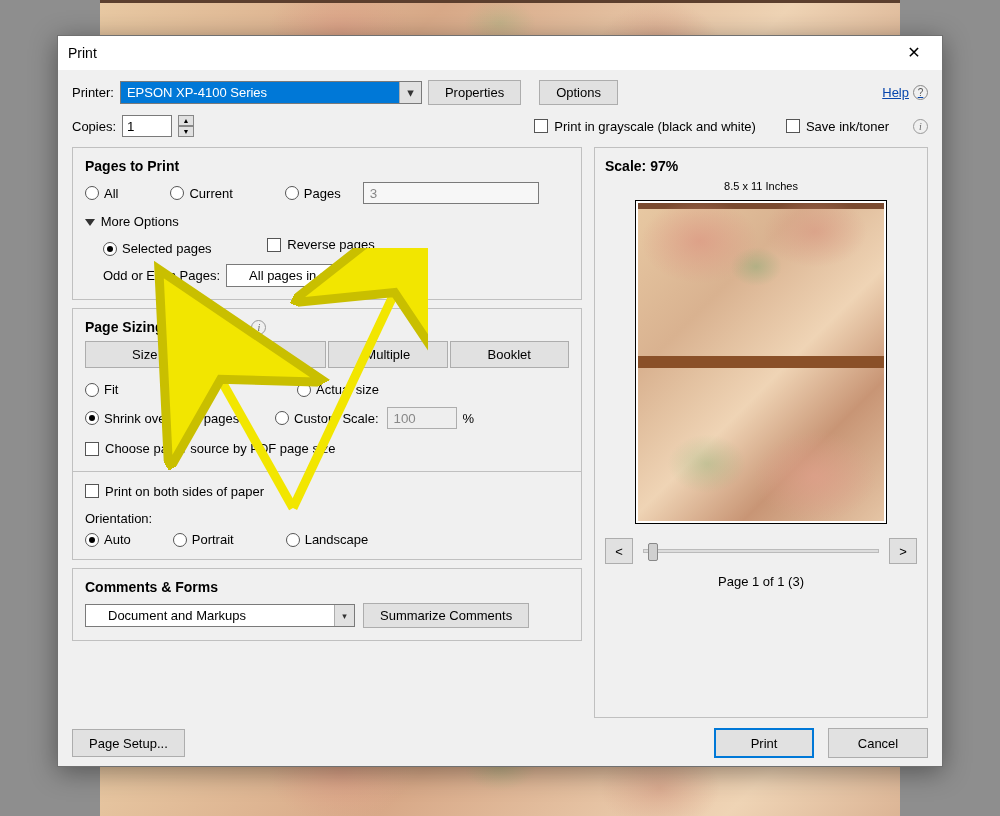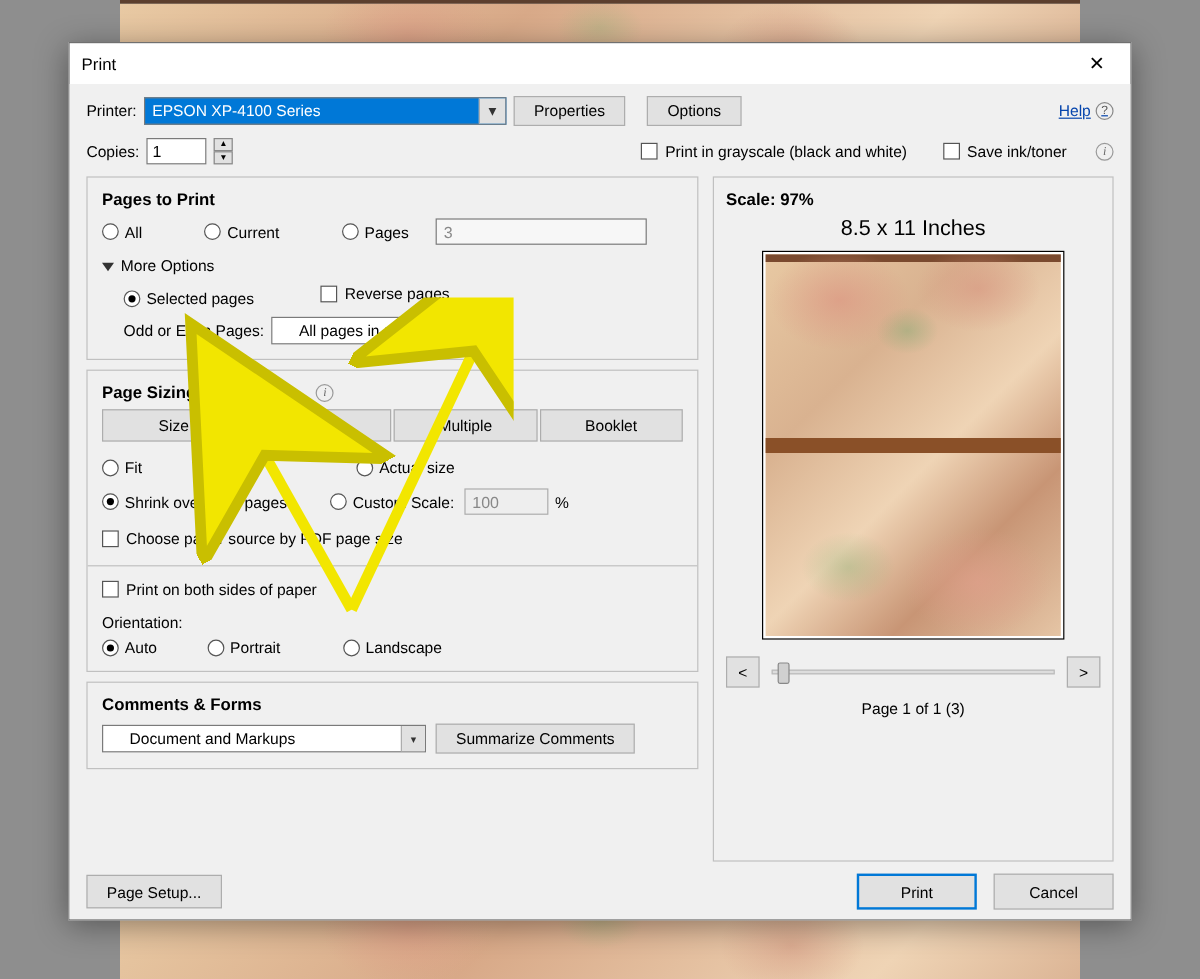--- a/index.html
+++ b/index.html
@@ -81,21 +81,21 @@
   .tri { display:inline-block; width:0;height:0;border-left:5px solid transparent;border-right:5px solid transparent;border-top:7px solid #333; margin-right:2px; vertical-align:middle;}
   .indent { margin-left:18px; }
   .combo { height:23px; border:1px solid #7a7a7a; background:#fff; display:inline-flex;align-items:center; padding:0 22px 0 22px; position:relative;}
   .combo .arrow2 { position:absolute; right:0; top:0; width:20px;height:100%; border-left:1px solid #adadad; background:#e1e1e1; display:flex;align-items:center;justify-content:center;font-size:9px;color:#333;}
   .seg-row { display:flex; gap:2px; margin-top:6px;}
   .seg { flex:1; height:27px; border:1px solid #adadad; background:#e1e1e1; display:flex;align-items:center;justify-content:center;cursor:pointer;}
   .scale-input { width:70px;height:22px;border:1px solid #adadad;background:#eee;color:#888;padding:0 6px;}
   .right { flex:1; display:flex; flex-direction:column;}
   .preview-panel { border:1px solid #c0c0c0; padding:10px; flex:1; display:flex; flex-direction:column; align-items:center;}
   .scale-lbl { align-self:flex-start; font-weight:bold; margin-bottom:6px; font-size:14px;}
-  .dim-lbl { font-size:18px; margin-bottom:8px;}
+  .dim-lbl { font-size:11px; margin-bottom:8px;}
   .sheet { width:252px; height:324px; border:1px solid #000; background:#fff; padding:2px;}
   .sheet-inner { width:100%; height:100%; background:
     linear-gradient(180deg, #7a4a2f 0 2%, transparent 2%),
     linear-gradient(180deg, transparent 48%, #8a5028 48% 52%, transparent 52%),
     linear-gradient(135deg,#e8c9a3,#d9b290 30%,#efd4b5 55%,#c89575 75%,#e5c5a5);
     position:relative;
   }
   .sheet-inner::before{content:"";position:absolute;inset:0;
     background: radial-gradient(ellipse 90px 65px at 25% 12%, rgba(220,150,130,.7), transparent 65%),
                 radial-gradient(ellipse 80px 55px at 72% 9%, rgba(215,145,125,.55), transparent 65%),
@@ -198,21 +198,21 @@
           <div class="indent row" style="margin-top:8px; gap:6px;">
             <span>Odd or Even Pages:</span>
             <span class="combo" style="width:190px;">
               <span>All pages in range</span>
               <span class="arrow2">▾</span>
             </span>
           </div>
         </div>
 
         <div class="panel">
-          <div class="row" style="gap:22px;text-align:center;">
+          <div class="row" style="gap:10px;text-align:center;">
             <span class="panel-title" style="margin:0">Page Sizing &amp; Handling</span>
             <span class="info-i">i</span>
           </div>
           <div class="seg-row">
             <span class="seg">Size</span>
             <span class="seg">Poster</span>
             <span class="seg">Multiple</span>
             <span class="seg">Booklet</span>
           </div>
           <div class="row" style="margin-top:14px; gap:0;">

